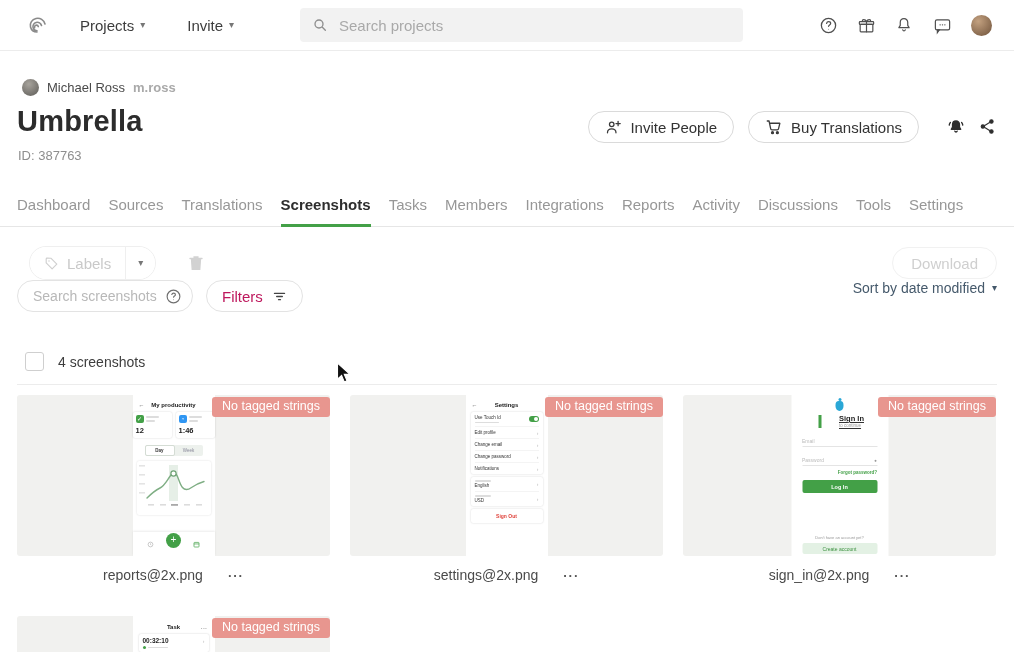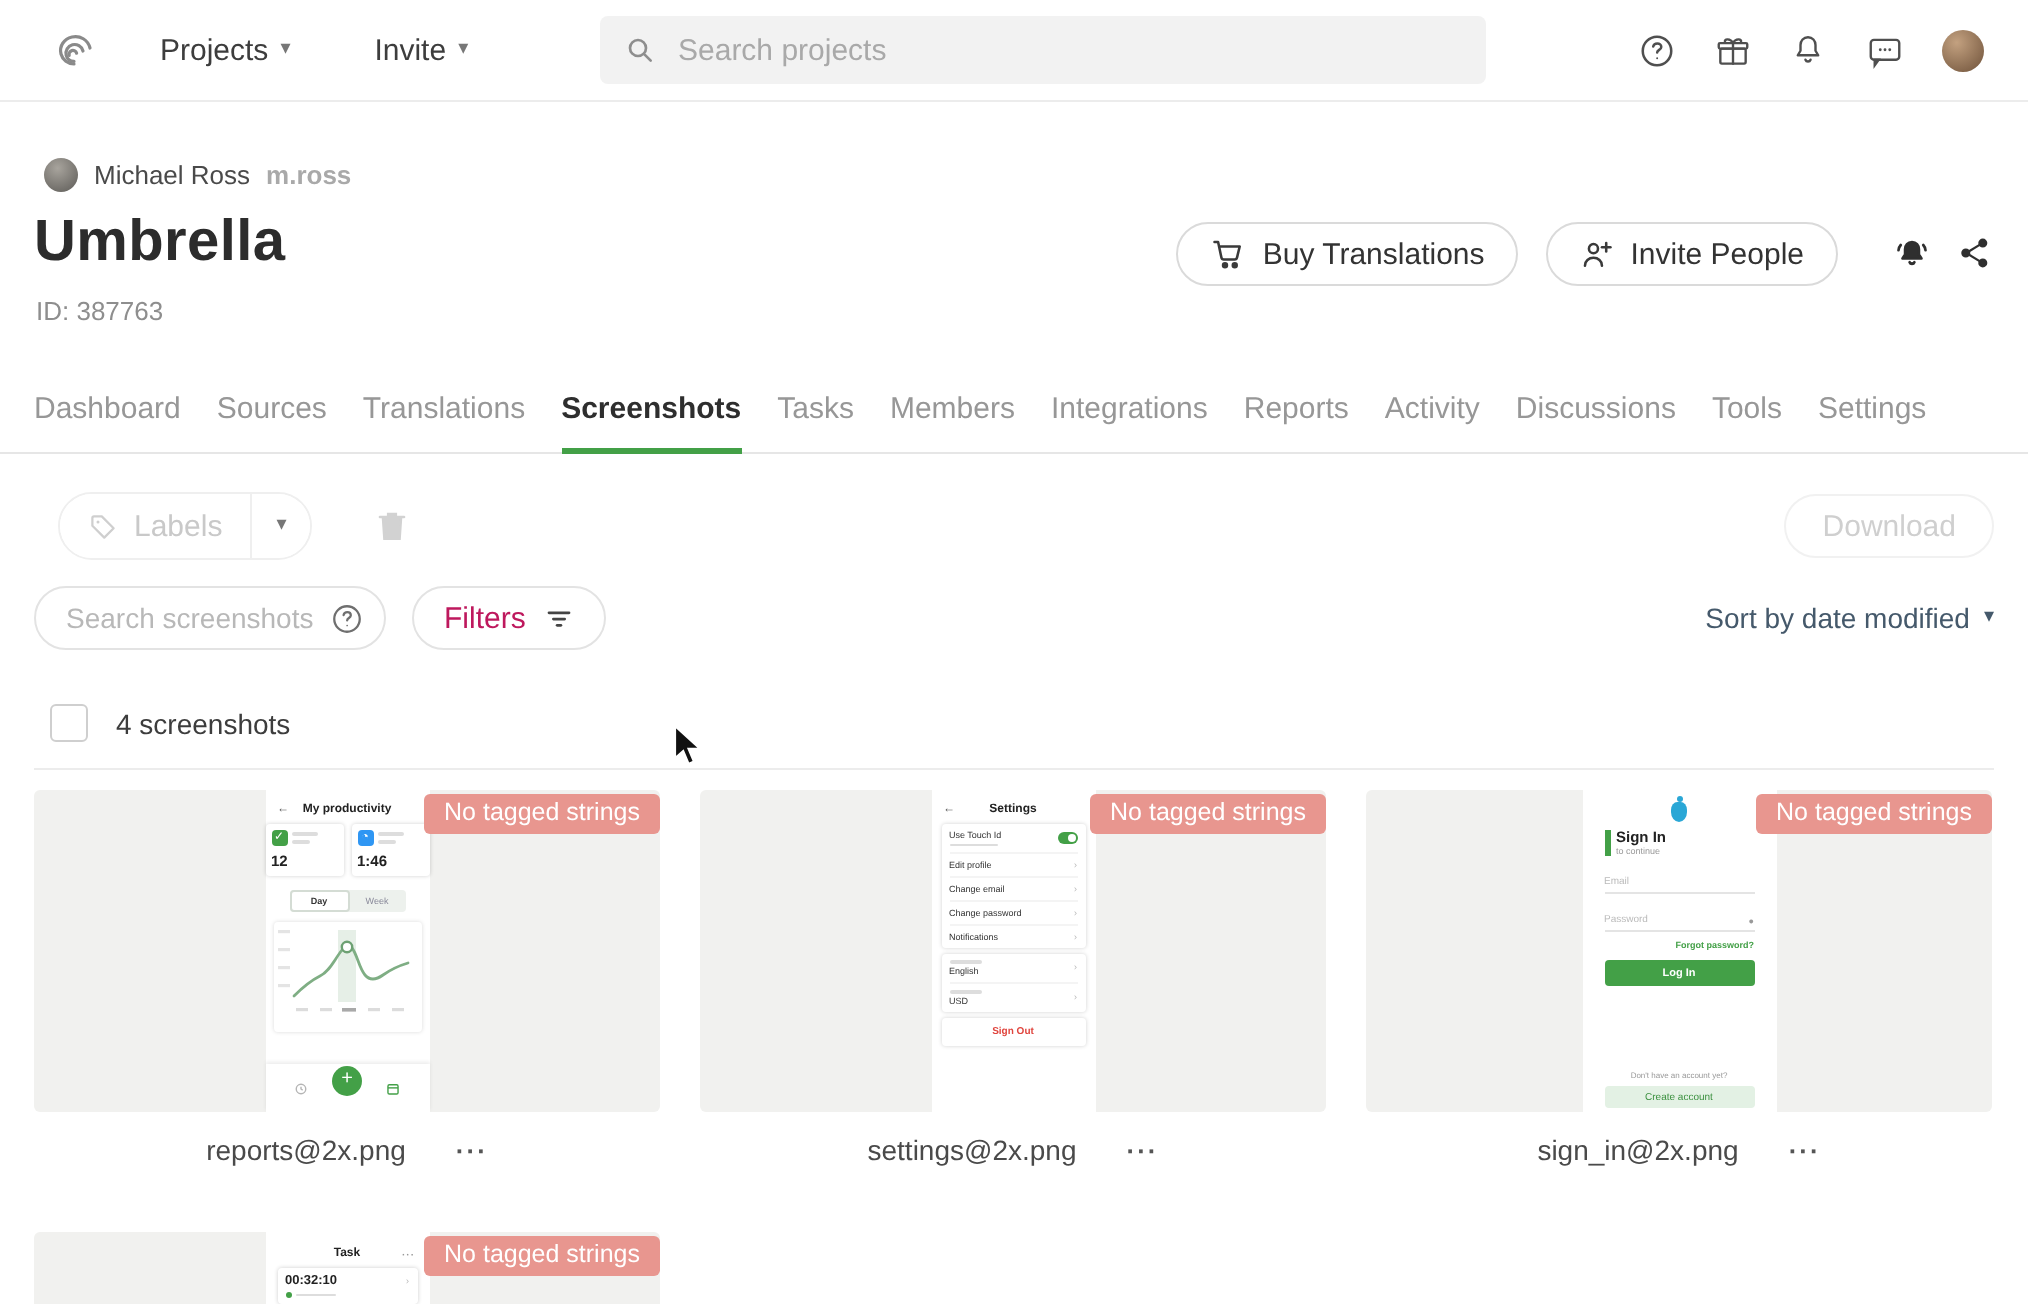--- a/index.html
+++ b/index.html
@@ -66,21 +66,21 @@
   .toolbar-right{margin-left:auto;display:flex;align-items:center;gap:10px;}
   .btn-download{
     height:32px;padding:0 18px;border:1px solid #f1f1f1;border-radius:17px;background:#fff;
     font-size:15px;color:#cfcfcf;display:flex;align-items:center;cursor:default;
   }
   .btn-upload{
     height:32px;padding:0 14px;border:none;border-radius:4px;background:#43a047;color:#fff;
     font-size:15px;display:flex;align-items:center;gap:9px;cursor:pointer;
   }
   
-  .filterrow{position:absolute;top:293px;left:17px;right:17px;display:flex;align-items:center;}
+  .filterrow{position:absolute;top:280px;left:17px;right:17px;display:flex;align-items:flex-start;}
   .search-ss{
     width:176px;height:32px;border:1px solid #e3e3e3;border-radius:17px;display:flex;align-items:center;
     padding:0 10px 0 13px;box-sizing:border-box;background:#fff;
   }
   .search-ss input{border:none;outline:none;flex:1;font-size:14px;color:#444;min-width:0;font-family:"Liberation Sans",sans-serif;}
   .search-ss input::placeholder{color:#b8b8b8;}
   .qmark{width:17px;height:17px;color:#6f6f6f;}
   .btn-filters{
     margin-left:13px;height:32px;padding:0 15px;border:1px solid #e3e3e3;border-radius:17px;background:#fff;
     display:flex;align-items:center;gap:9px;font-size:15px;color:#be185d;cursor:pointer;
@@ -134,21 +134,21 @@
   .s-row:last-child{border-bottom:none;}
   .s-row .chev{color:#bbb;font-size:5px;}
   .sw{width:10px;height:5.5px;border-radius:3px;background:#43a047;position:relative;}
   .sw::after{content:"";position:absolute;right:.5px;top:.5px;width:4.5px;height:4.5px;border-radius:50%;background:#fff;}
   .s-2l{display:flex;flex-direction:column;gap:1.5px;padding:2px 0;}
   .s-val{font-size:4.5px;color:#333;}
   .signout{color:#e0453e;text-align:center;font-size:5px;font-weight:700;padding:4px 0;}
   
   .si-logo{width:8px;height:10px;margin:6px auto 2px;background:#2aa7d6;border-radius:40% 40% 50% 50%;position:relative;}
   .si-logo::before{content:"";position:absolute;top:-3px;left:2.5px;width:3px;height:3px;border-radius:50%;background:#2aa7d6;}
-  .si-title{display:flex;gap:3px;margin:4px 0 0 11px;}
+  .si-title{display:flex;gap:18px;margin:4px 0 0 27px;text-decoration:underline;}
   .si-bar{width:3px;height:13px;background:#43a047;}
   .si-t1{font-size:7.5px;font-weight:700;color:#222;line-height:1.1;}
   .si-t2{font-size:4.5px;color:#999;}
   .si-field{margin:0 11px;padding-top:10px;border-bottom:1px solid #e4e4e4;font-size:5px;color:#bbb;
     display:flex;justify-content:space-between;align-items:flex-end;padding-bottom:2px;}
   .si-eye{color:#999;font-size:4.5px;}
   .si-forgot{text-align:right;margin:4px 11px 0;font-size:4.5px;color:#43a047;font-weight:700;}
   .si-login{margin:5px 11px;height:13px;background:#43a047;border-radius:2px;color:#fff;font-size:5.5px;font-weight:700;
     display:flex;align-items:center;justify-content:center;}
   .si-foot{position:absolute;bottom:2px;left:0;right:0;text-align:center;}
@@ -232,39 +232,39 @@
 <div class="owner-row">
   <span class="owner-avatar"></span>
   <span class="owner-name">Michael Ross</span>
   <span class="owner-login">m.ross</span>
 </div>
 <div class="proj-title">Umbrella</div>
 <div class="proj-id">ID: 387763</div>
 
 <div class="header-actions">
   <button class="btn-outline">
-    <span class="icon" style="width:18px;height:18px;color:#3a3a3a;">
-      <svg viewBox="0 0 24 24" width="18" height="18" fill="none" stroke="currentColor" stroke-width="1.7" stroke-linecap="round" stroke-linejoin="round">
-        <path d="M3 4h2.4l2.2 10.4a1.6 1.6 0 001.6 1.3h7.2a1.6 1.6 0 001.6-1.3L19.8 7H6"></path>
-        <circle cx="10" cy="19.5" r="1.3" fill="currentColor"></circle>
-        <circle cx="16.5" cy="19.5" r="1.3" fill="currentColor"></circle>
-      </svg>
-    </span>
-    <span>Buy Translations</span>
-  </button>
-  <button class="btn-outline">
     <span class="icon" style="width:17px;height:17px;color:#3a3a3a;">
       <svg viewBox="0 0 24 24" width="17" height="17" fill="none" stroke="currentColor" stroke-width="1.8" stroke-linecap="round">
         <circle cx="9.5" cy="7.5" r="3.2"></circle>
         <path d="M3.5 19.5c0-3.3 2.7-5.5 6-5.5s6 2.2 6 5.5"></path>
         <line x1="18.5" y1="3.5" x2="18.5" y2="9.5"></line>
           <line x1="15.5" y1="6.5" x2="21.5" y2="6.5"></line>
       </svg>
     </span>
     <span>Invite People</span>
+  </button>
+  <button class="btn-outline">
+    <span class="icon" style="width:18px;height:18px;color:#3a3a3a;">
+      <svg viewBox="0 0 24 24" width="18" height="18" fill="none" stroke="currentColor" stroke-width="1.7" stroke-linecap="round" stroke-linejoin="round">
+        <path d="M3 4h2.4l2.2 10.4a1.6 1.6 0 001.6 1.3h7.2a1.6 1.6 0 001.6-1.3L19.8 7H6"></path>
+        <circle cx="10" cy="19.5" r="1.3" fill="currentColor"></circle>
+        <circle cx="16.5" cy="19.5" r="1.3" fill="currentColor"></circle>
+      </svg>
+    </span>
+    <span>Buy Translations</span>
   </button>
   <span class="icon hdr-ic bellr">
     <svg viewBox="0 0 24 24" width="18" height="18" fill="none" stroke="currentColor" stroke-width="1.8" stroke-linecap="round" stroke-linejoin="round">
       <path d="M12 4c-2.8 0-4.6 2.1-4.6 4.8v3.5L5.7 15h12.6l-1.7-2.7V8.8C16.6 6.1 14.8 4 12 4z" fill="currentColor"></path>
       <path d="M10.4 17.5a1.7 1.7 0 003.2 0" fill="currentColor"></path>
       <path d="M4.5 6C3.6 7 3.1 8.2 3 9.5M19.5 6c.9 1 1.4 2.2 1.5 3.5"></path>
     </svg>
   </span>
   <span class="icon hdr-ic">
     <svg viewBox="0 0 24 24" width="17" height="17" fill="none" stroke="currentColor" stroke-width="1.6">

